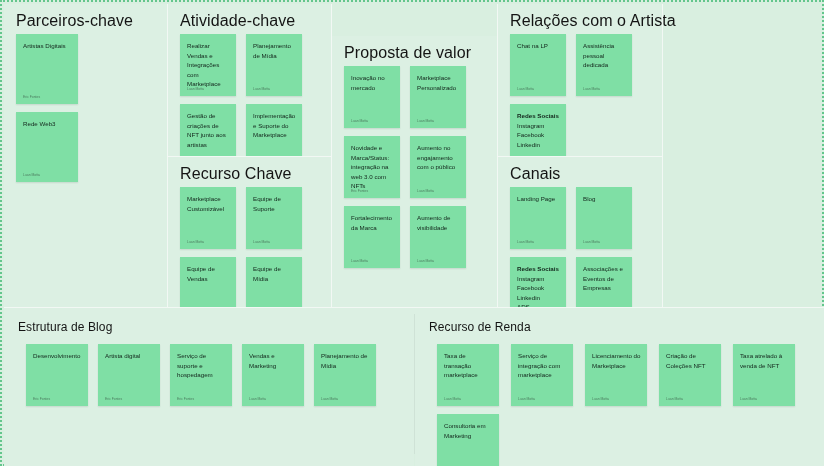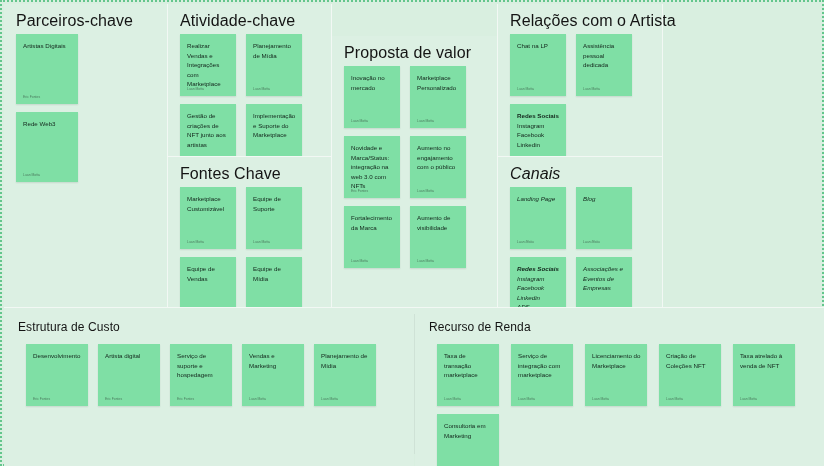--- a/index.html
+++ b/index.html
@@ -141,21 +141,21 @@
           <span class="note-author">Luan Motta</span>
         </div>
         <div class="note" style="width: 56px; height: 62px;">
           <span class="note-text">Implementação e Suporte do Marketplace</span>
           <span class="note-author">Luan Motta</span>
         </div>
       </div>
   </div>
 
   <div class="region" id="r-recurso" style="left:166px;top:155px;width:163px;height:150px;">
-    <div class="region-title">Fontes Chave</div>
+    <div class="region-title">Recurso Chave</div>
     <div class="notes" id="n-recurso" style="width: 132px;">
         <div class="note" style="width: 56px; height: 62px;">
           <span class="note-text">Marketplace Customizável</span>
           <span class="note-author">Luan Motta</span>
         </div>
         <div class="note" style="width: 56px; height: 62px;">
           <span class="note-text">Equipe de Suporte</span>
           <span class="note-author">Luan Motta</span>
         </div>
         <div class="note" style="width: 56px; height: 62px;">
@@ -213,21 +213,21 @@
         <div class="note" style="width: 56px; height: 62px;">
           <span class="note-text bold-first">Redes Sociais
 Instagram
 Facebook
 Linkedin</span>
           <span class="note-author">Luan Motta</span>
         </div>
       </div>
   </div>
 
-  <div class="region" id="r-canais" style="left:496px;top:155px;width:164px;height:150px;font-style:italic;">
+  <div class="region" id="r-canais" style="left:496px;top:155px;width:164px;height:150px;">
     <div class="region-title">Canais</div>
     <div class="notes" id="n-canais" style="width: 132px;">
         <div class="note" style="width: 56px; height: 62px;">
           <span class="note-text">Landing Page</span>
           <span class="note-author">Luan Motta</span>
         </div>
         <div class="note" style="width: 56px; height: 62px;">
           <span class="note-text">Blog</span>
           <span class="note-author">Luan Motta</span>
         </div>
@@ -241,21 +241,21 @@
         </div>
         <div class="note" style="width: 56px; height: 62px;">
           <span class="note-text">Associações e Eventos de Empresas</span>
           <span class="note-author">Luan Motta</span>
         </div>
       </div>
   </div>
 
 
   <div class="region" id="r-custo" style="left:2px;top:306px;width:410px;height:158px;">
-    <div class="region-title" style="left:14px;top:12px;font-size:12px;">Estrutura de Custo</div>
+    <div class="region-title" style="left:14px;top:12px;font-size:12px;">Estrutura de Blog</div>
     <div class="notes" style="left: 22px; top: 36px; right: 6px; width: 360px;" id="n-custo">
         <div class="note" style="width: 62px; height: 62px;">
           <span class="note-text">Desenvolvimento</span>
           <span class="note-author">Eric Fontes</span>
         </div>
         <div class="note" style="width: 62px; height: 62px;">
           <span class="note-text">Artista digital</span>
           <span class="note-author">Eric Fontes</span>
         </div>
         <div class="note" style="width: 62px; height: 62px;">

